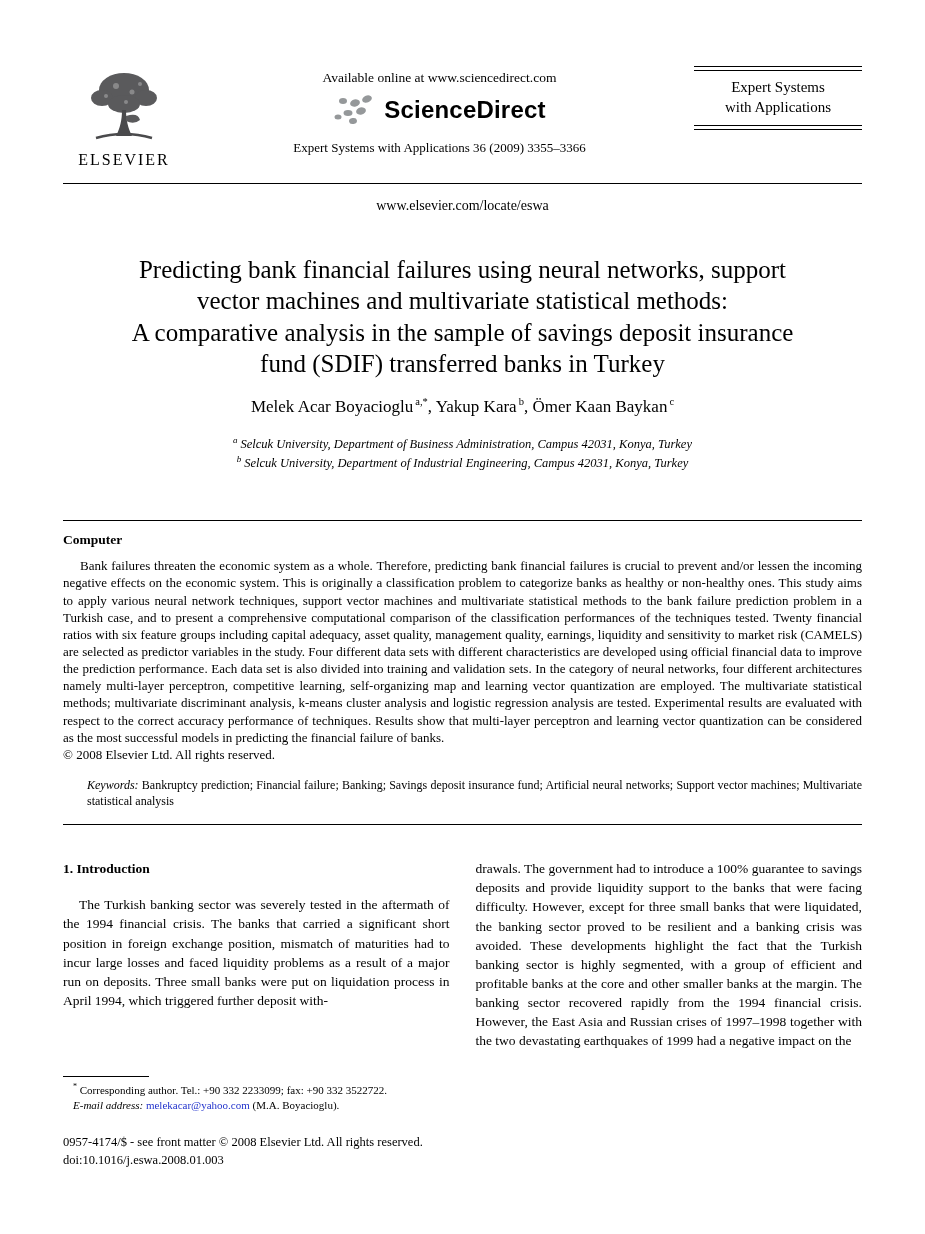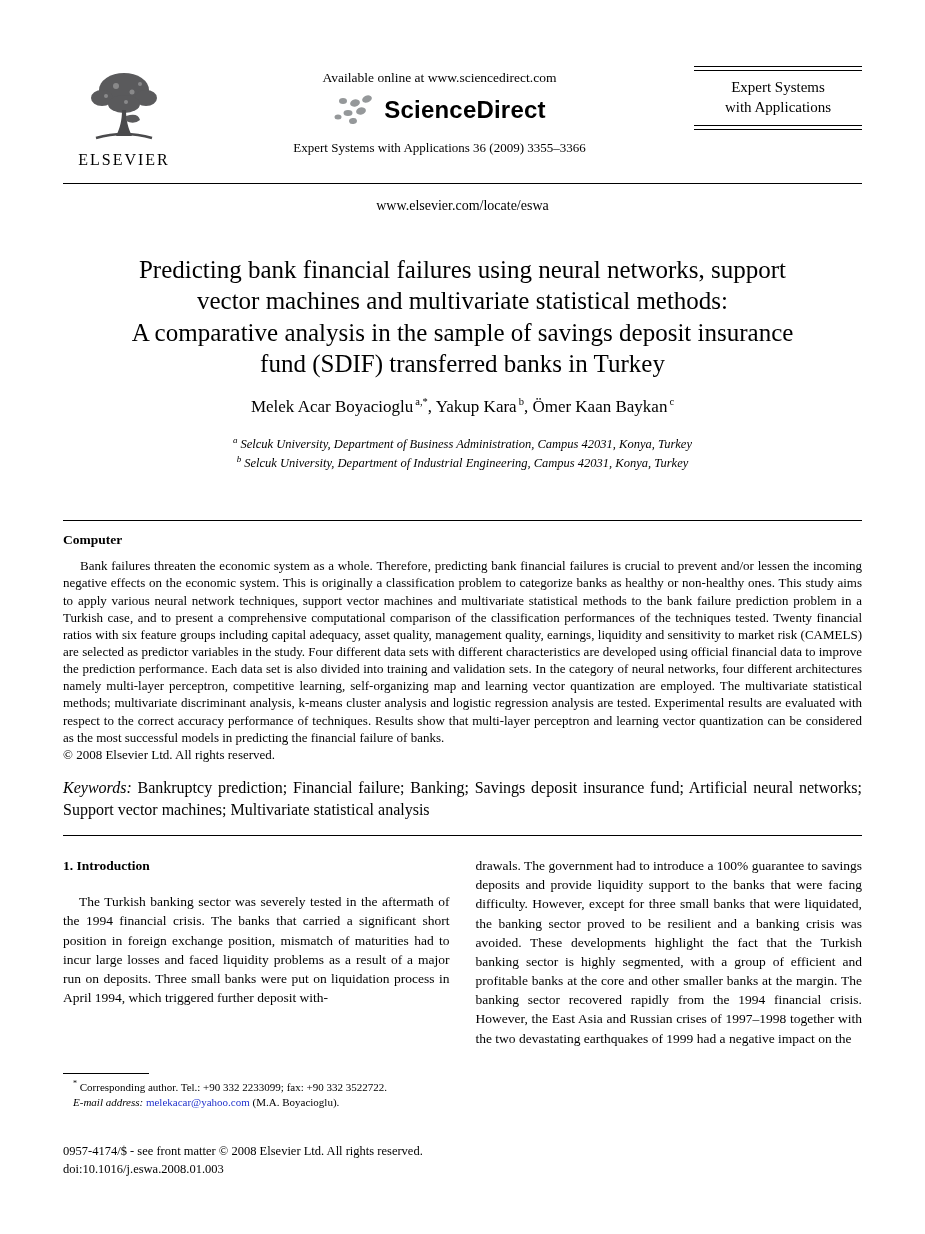--- a/index.html
+++ b/index.html
@@ -32,42 +32,42 @@
   .authors { margin-top: 17px; text-align: center; font-size: 17px; }
   .authors sup { font-size: 10.5px; margin-left: 2px; }
   .affils { margin-top: 17px; text-align: center; font-style: italic; font-size: 12.5px; line-height: 1.45; }
   .affils sup { font-size: 9px; margin-right: 3px; }
 
   
   .rule-abstract { border-top: 1px solid #000; margin-top: 48px; }
   .abstract-heading { font-weight: 700; font-size: 13.5px; margin-top: 11px; }
   .abstract-body { font-size: 13px; line-height: 1.32; text-align: justify; text-indent: 17px; margin: 9px 0 0 0; }
   .abstract-copy { font-size: 13px; margin-top: 1px; }
-  .keywords { font-size: 16px; line-height: 1.38; text-align: justify; margin-top: 14px; }
+  .keywords { font-size: 12px; line-height: 1.38; text-align: justify; margin-top: 14px; margin-left: 24px; }
   .keywords .kw-label { font-style: italic; }
   .rule-kw { border-top: 1px solid #000; margin-top: 14px; }
 
   
-  .columns { display: flex; gap: 26px; margin-top: 20px; min-height: 254px; }
+  .columns { display: flex; gap: 26px; margin-top: 34px; min-height: 254px; }
   .col { width: 50%; font-size: 13.5px; line-height: 1.42; text-align: justify; }
   .col.left { display: flex; flex-direction: column; }
   .sec-heading { font-weight: 700; font-size: 13.5px; margin-bottom: 17px; text-align: left; }
   .body-par { margin: 0; }
   .indent { text-indent: 16px; }
 
   
   .footnote { margin-top: auto; padding-top: 14px; font-size: 11px; line-height: 1.4; text-align: justify; }
   .fn-rule { width: 86px; border-top: 1px solid #000; margin-bottom: 4px; }
   .fn-line { text-indent: 10px; }
   .footnote sup { font-size: 8px; }
   .fn-email-label { font-style: italic; }
   .fn-email { color: #2233cc; text-decoration: none; cursor: pointer; }
 
   
-  .footer { font-size: 12.5px; margin-top: 32px; line-height: 1.45; }
+  .footer { font-size: 12.5px; margin-top: 20px; line-height: 1.45; }
 </style>
 </head>
 <body>
 
 <div class="page">
 
   <div class="header">
     <div class="logo-col">
       <svg width="84" height="76" viewBox="0 0 84 76" aria-hidden="true">
         <g fill="#5a5a5c">

